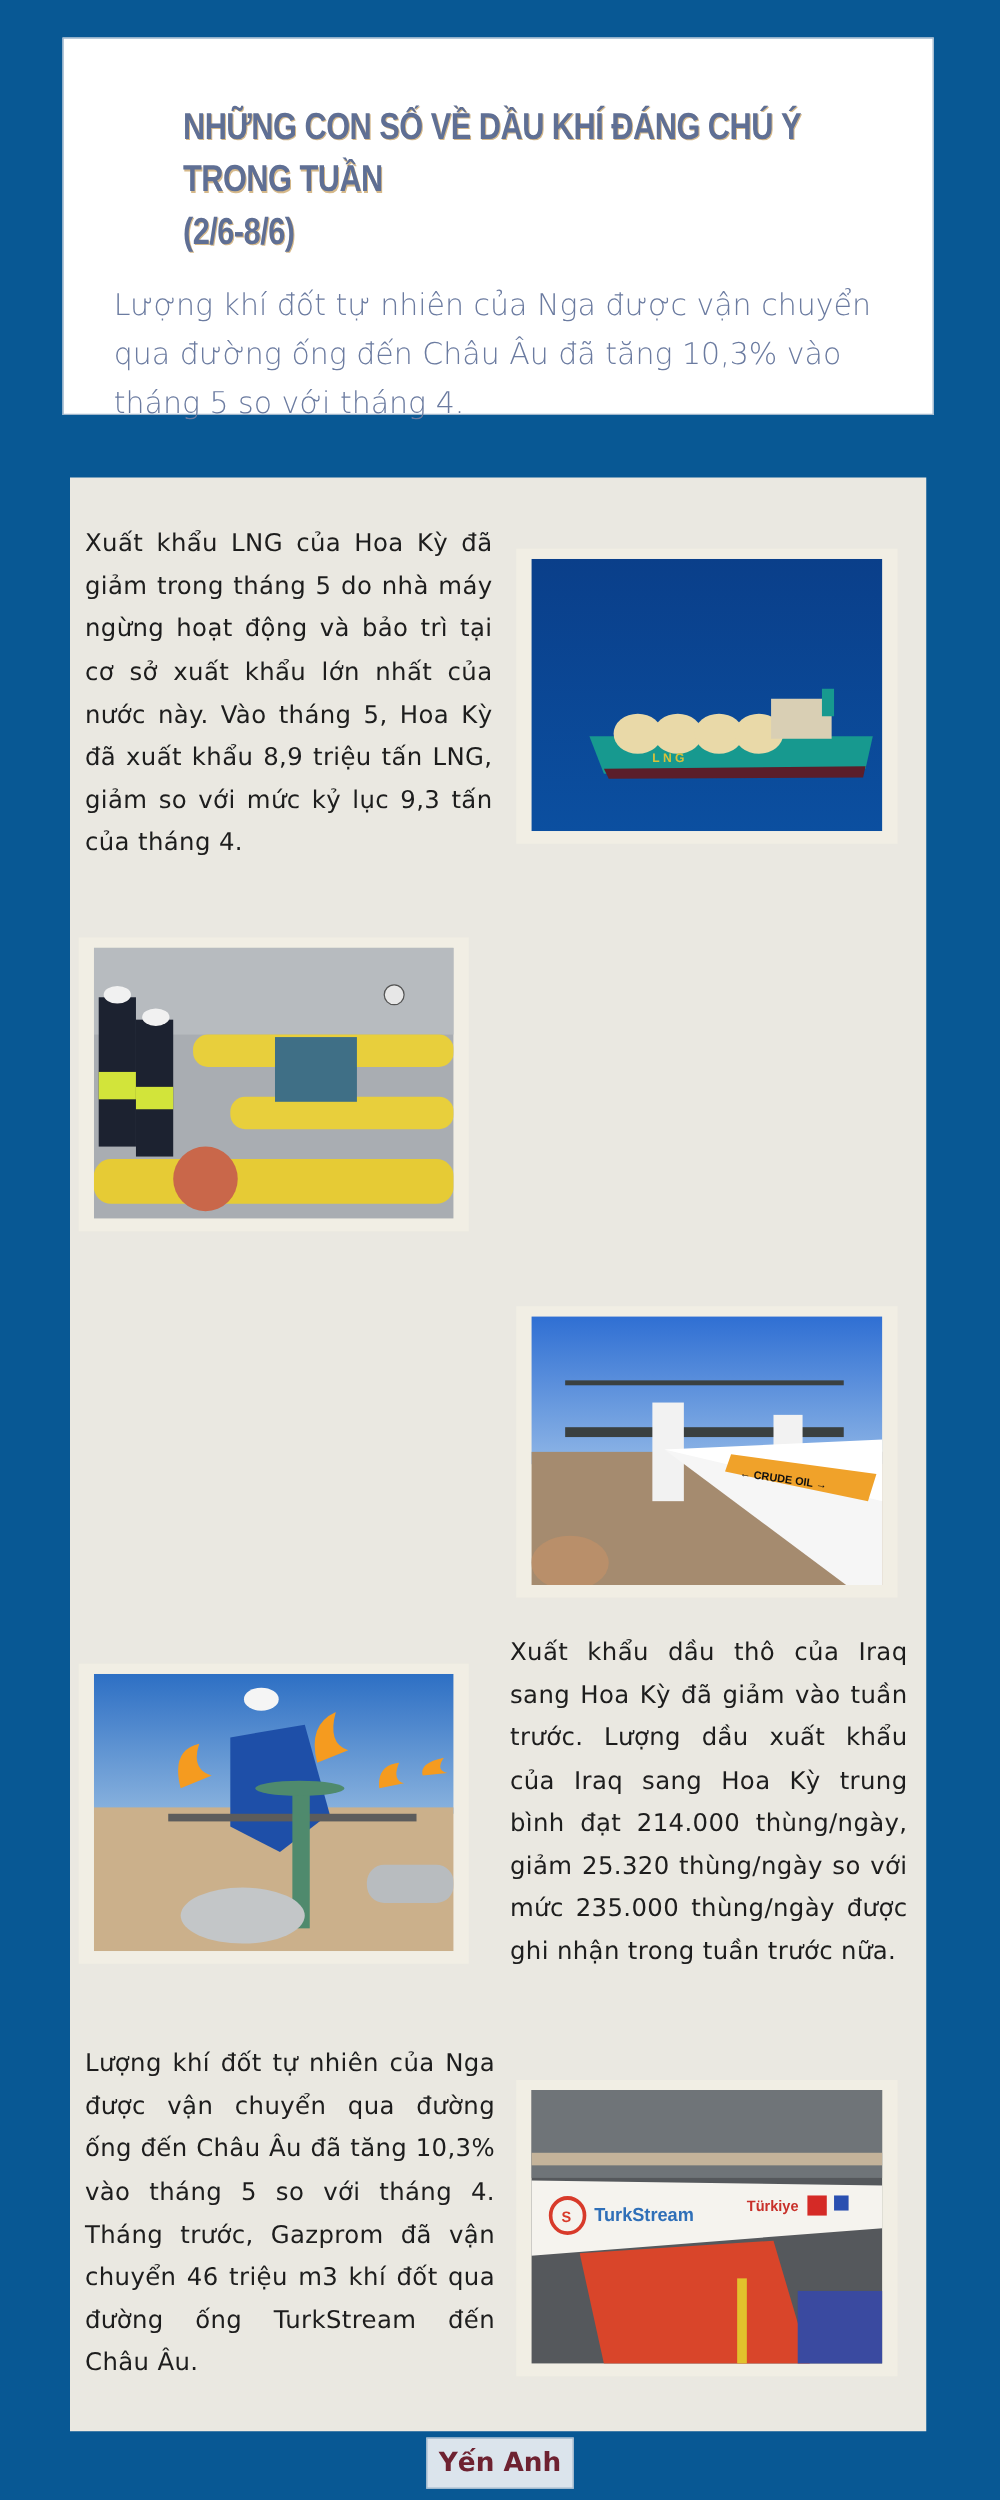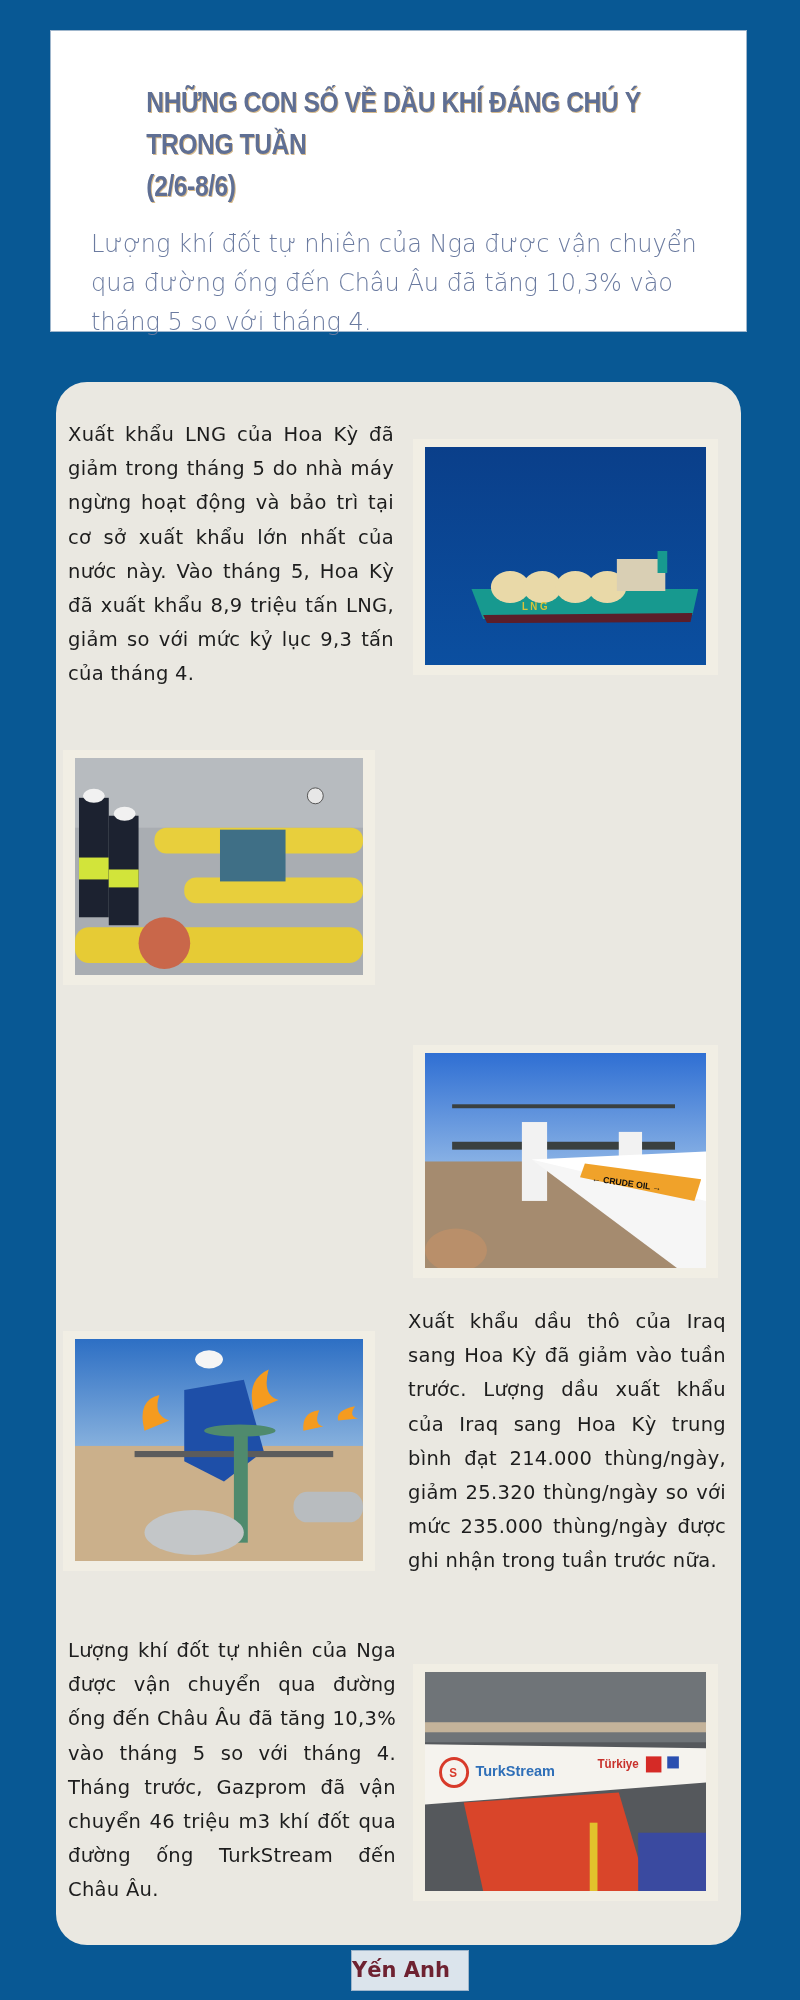--- a/index.html
+++ b/index.html
@@ -19,37 +19,37 @@
     transform:scaleX(0.82); transform-origin:center;
     text-shadow:1px 1px 0 #d6b98a;
   }
   .header-sub {
     margin-top:18px; padding:0 40px;
     font-family:"DejaVu Sans", sans-serif; font-size:24px; line-height:39px;
     color:#6b7ba0; font-weight:300;
   }
   .main-box {
     position:absolute; left:56px; top:382px; width:685px; height:1563px;
-    background:#eae8e1; box-sizing:border-box;border-radius:31px;
+    background:#eae8e1; box-sizing:border-box;
   }
   .block-text {
     position:absolute; font-family:"DejaVu Sans", sans-serif; font-size:19.5px; line-height:34.2px;
     color:#1d1d1d; text-align:justify; letter-spacing:0.3px;
   }
   .photo-frame {
     position:absolute; background:#f1eee4; box-sizing:border-box;text-decoration:underline;
   }
   .photo {
     position:absolute; left:12px; top:8px; right:12px; bottom:10px; overflow:hidden;
   }
   .photo svg { width:100%; height:100%; display:block; }
   .footer-badge {
-    position:absolute; left:351px; top:1950px; width:118px; height:41px;
+    position:absolute; left:341px; top:1950px; width:118px; height:41px;
     background:#dbe4ec; border:1px solid #9fb6cc; box-sizing:border-box;
-    font-family:"DejaVu Sans", sans-serif; font-weight:bold;
+    text-align:center; font-family:"DejaVu Sans", sans-serif; font-weight:bold;
     font-size:21px; line-height:39px; color:#6e2231;
   }
 </style>
 </head>
 <body>
 
 <div class="header-box">
   <div class="header-title">
     <div>NHỮNG CON SỐ VỀ DẦU KHÍ ĐÁNG CHÚ Ý TRONG TUẦN</div>
     <div>(2/6-8/6)</div>

